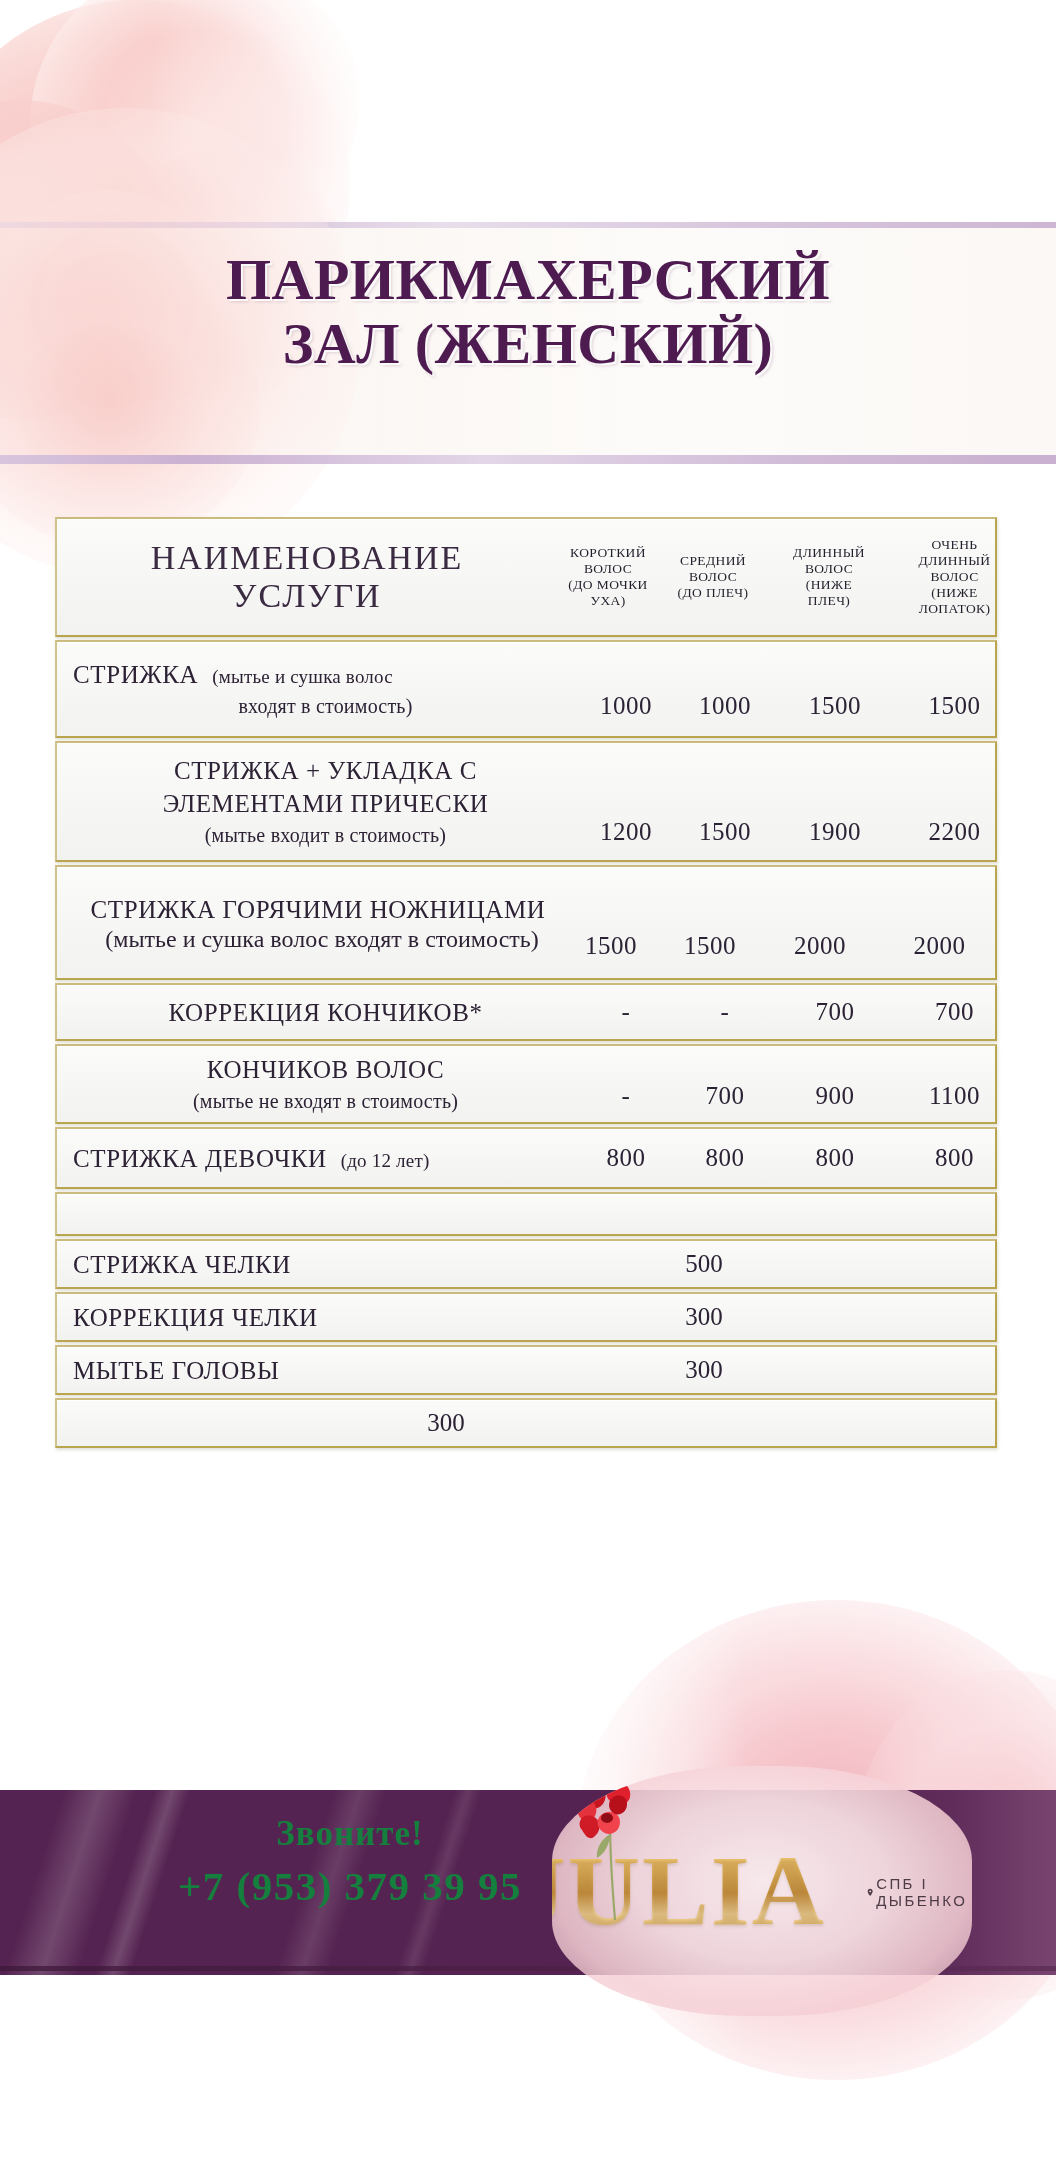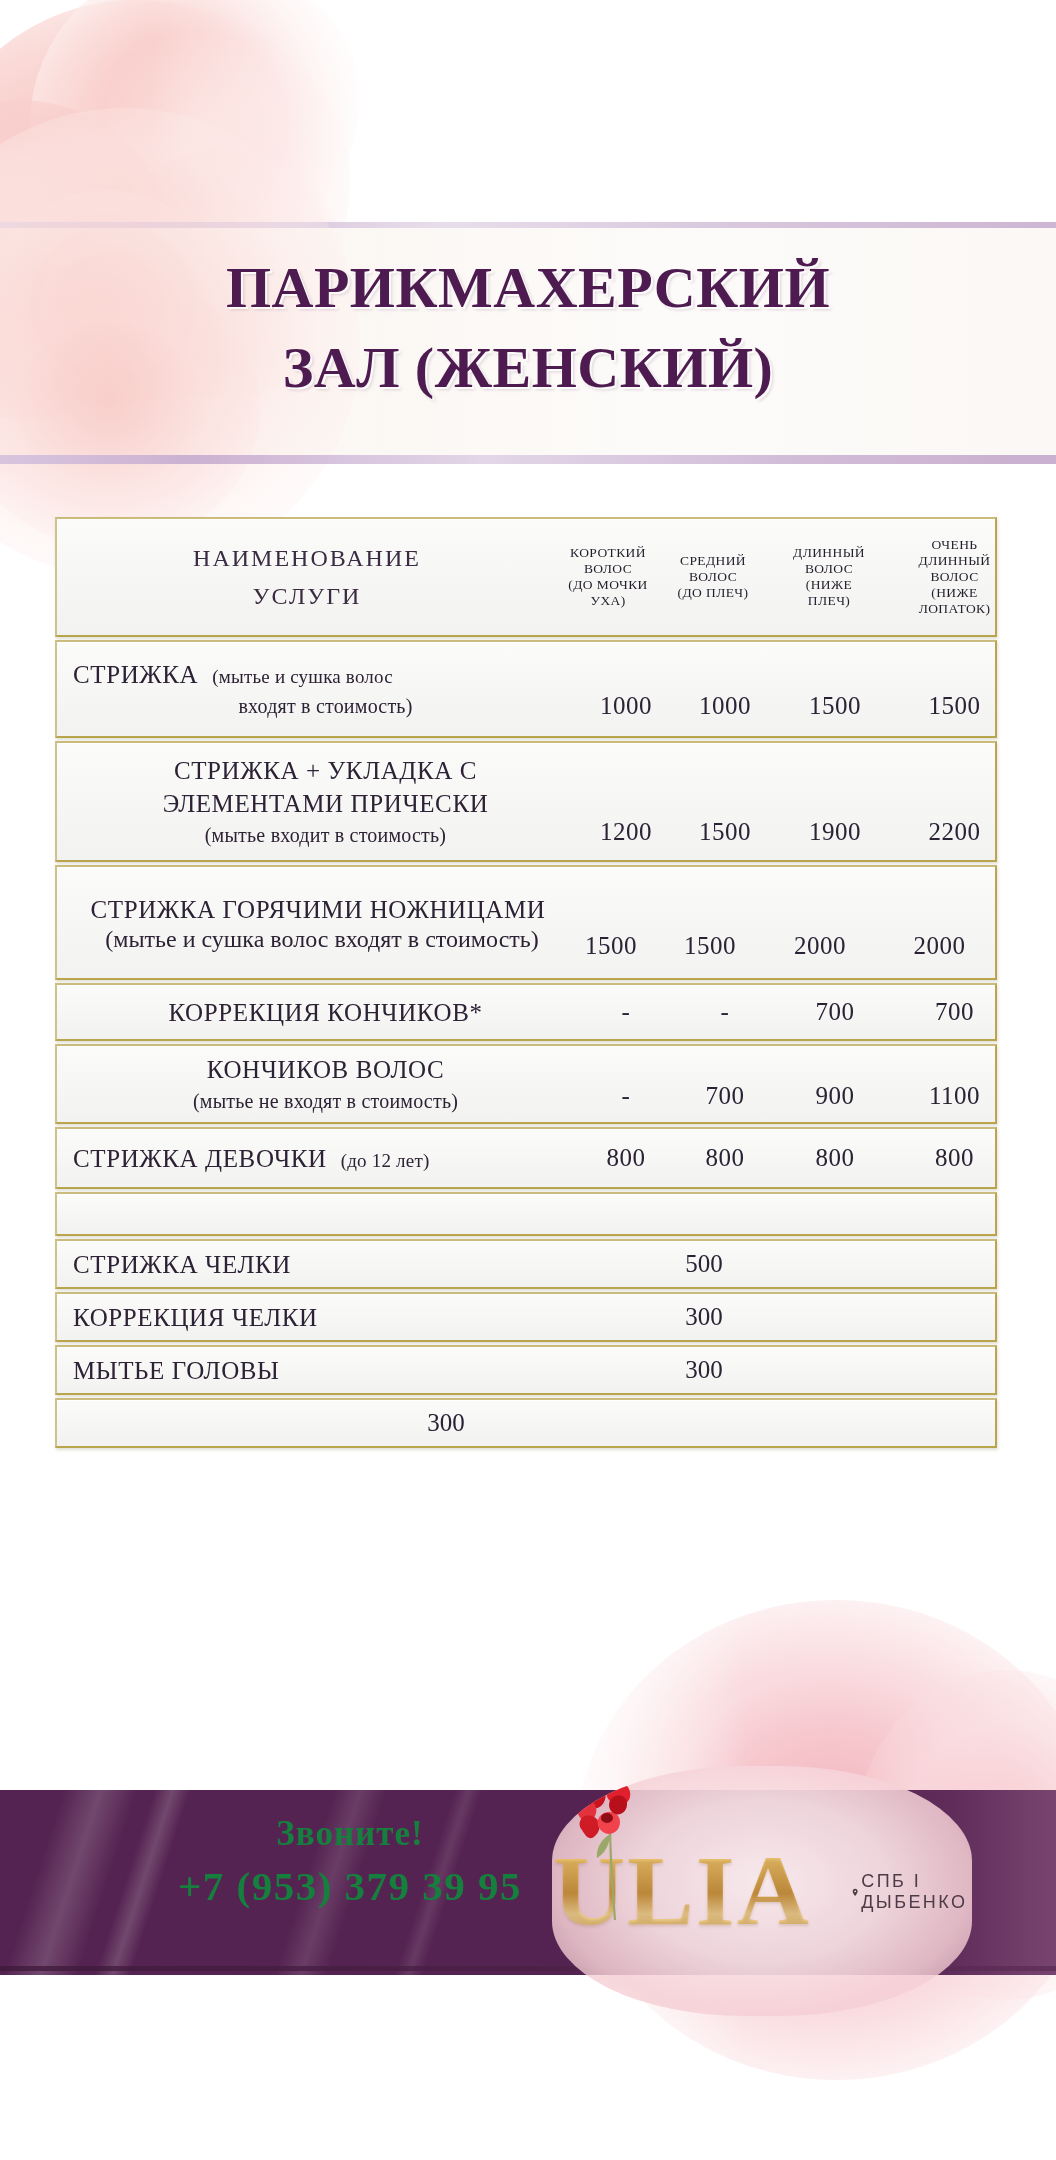--- a/index.html
+++ b/index.html
@@ -70,21 +70,21 @@
     position:absolute;left:0;top:455px;width:1056px;height:9px;
     background:linear-gradient(90deg,#d8c5dd 0%,#cbb1d2 18%,#e3d6e8 46%,#d2bdd8 74%,#c9afd0 100%);
   }
   .title-text{
     position:absolute;left:0;top:248px;width:1056px;
     text-align:center;
     color:#4d1b50;
     font-family:"Liberation Serif", serif;
     font-weight:bold;
     font-size:58px;
-    line-height:80px;
+    line-height:64px;
     letter-spacing:.5px;
     text-shadow:2px 2px 0 rgba(255,255,255,.85), 3px 3px 3px rgba(120,80,120,.22);
     white-space:pre-line;
     z-index:4;
   }
 
   
   .table-wrap{
     position:absolute;left:55px;top:517px;width:942px;
     z-index:3;
@@ -121,21 +121,21 @@
   .pcell.w1{flex:0 0 96px;}
   .pcell.w2{flex:0 0 102px;}
   .pcell.w3{flex:0 0 118px;}
   .pcell.w4{flex:0 0 121px;}
 
   
   .prow.header{height:120px;align-items:center;}
   .header .pname{
     flex:0 0 500px;
     text-align:center;align-items:center;
-    font-size:24px;letter-spacing:2px;line-height:38px;
+    font-size:34px;letter-spacing:2px;line-height:38px;
     color:#3a2a42;
     padding-left:0;
     font-family:Liberation Serif, serif;
   }
   .header .hcol{
     flex:1 1 0;text-align:center;
     font-size:13.5px;line-height:16px;
     letter-spacing:.4px;
     color:#241d2c;
     padding:0 3px;
@@ -233,21 +233,21 @@
     background:linear-gradient(180deg,#f3d99a 0%,#e5b85c 26%,#c8913a 52%,#f0d293 72%,#d9a94e 100%);
     -webkit-background-clip:text;background-clip:text;color:transparent;
     text-shadow:0 2px 3px rgba(140,100,60,.22);
   }
   .logo-flower{
     position:absolute;left:14px;top:8px;width:86px;height:150px;z-index:2;
   }
   .logo-sub-bottom{
     display:flex;align-items:center;gap:2px;
     font-family:"Liberation Sans", sans-serif;
-    font-size:18px;letter-spacing:2.4px;color:#4d3b46;margin-top:2px;margin-left:40px;
+    font-size:15px;letter-spacing:2.4px;color:#4d3b46;margin-top:2px;margin-left:40px;
   }
   .pin{display:inline-block;width:13px;height:13px;}
 </style>
 </head>
 <body>
 
 <div class="page">
 
   <div class="rose-top">
     <div class="petal p1"></div>

